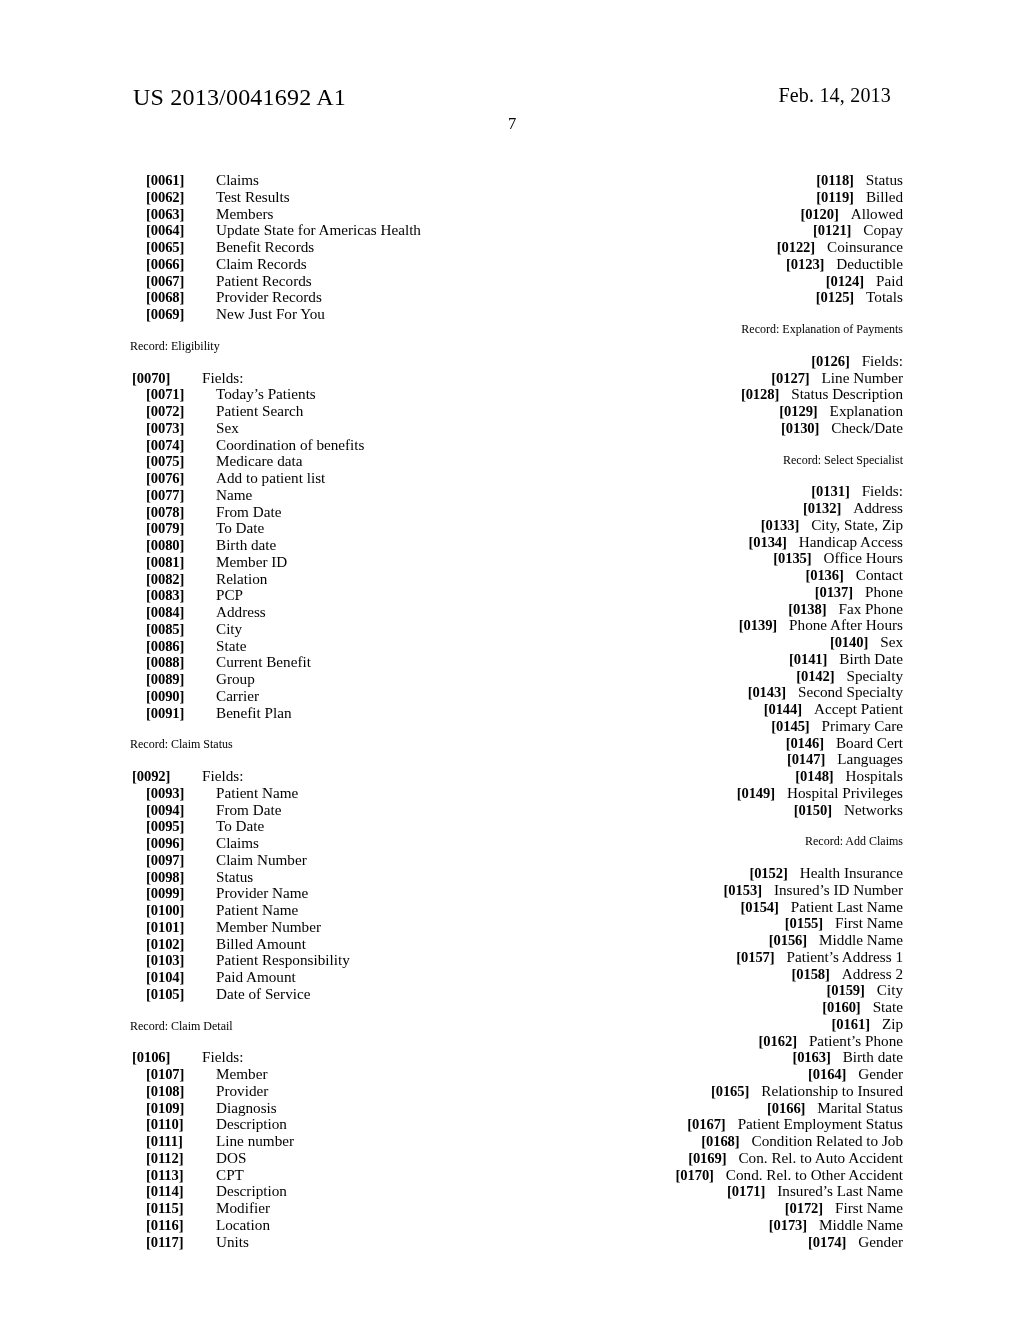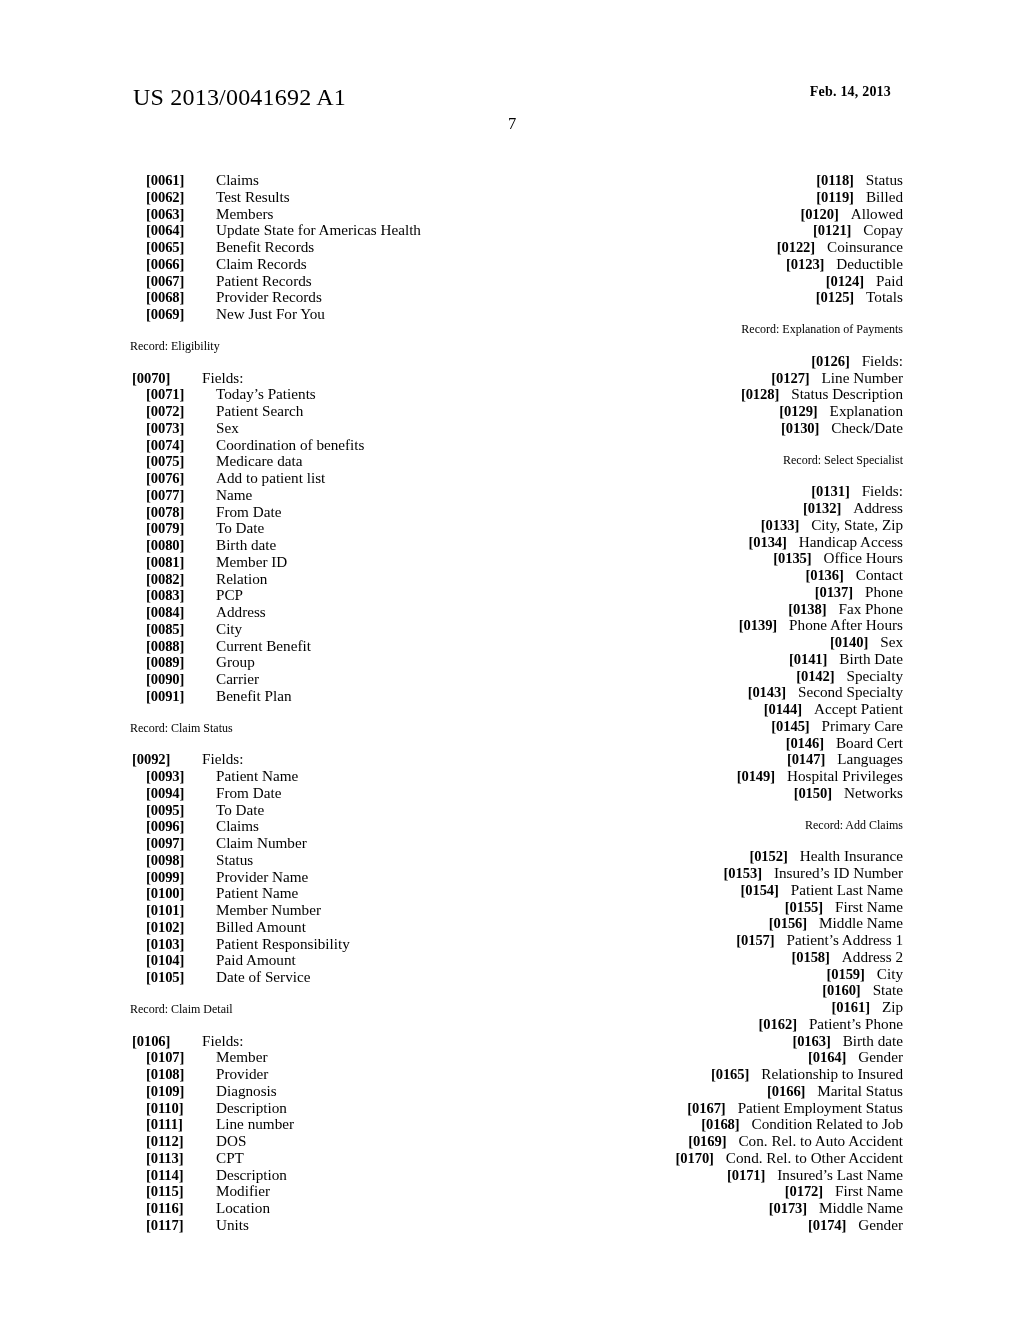--- a/index.html
+++ b/index.html
@@ -29,24 +29,23 @@
     left: 133px;
     top: 0;
     font-size: 24px;
     letter-spacing: 0.2px;
     white-space: nowrap;
   }
   .hdr-right {
     position: absolute;
     right: 133px;
     top: 0;
-    font-size: 14px;
+    font-size: 20px;
     letter-spacing: 0.2px;
     white-space: nowrap;
-    font-weight: bold;
   }
   .page-number {
     position: absolute;
     left: 0;
     top: 114px;
     width: 1024px;
     text-align: center;
     font-size: 16.5px;
   }
 
@@ -142,20 +141,21 @@
       <div class="line entry lvl2"><span class="num">[0076]</span><span class="label">Add to patient list</span></div>
       <div class="line entry lvl2"><span class="num">[0077]</span><span class="label">Name</span></div>
       <div class="line entry lvl2"><span class="num">[0078]</span><span class="label">From Date</span></div>
       <div class="line entry lvl2"><span class="num">[0079]</span><span class="label">To Date</span></div>
       <div class="line entry lvl2"><span class="num">[0080]</span><span class="label">Birth date</span></div>
       <div class="line entry lvl2"><span class="num">[0081]</span><span class="label">Member ID</span></div>
       <div class="line entry lvl2"><span class="num">[0082]</span><span class="label">Relation</span></div>
       <div class="line entry lvl2"><span class="num">[0083]</span><span class="label">PCP</span></div>
       <div class="line entry lvl2"><span class="num">[0084]</span><span class="label">Address</span></div>
       <div class="line entry lvl2"><span class="num">[0085]</span><span class="label">City</span></div>
+      <div class="line entry lvl2"><span class="num">[0086]</span><span class="label">State</span></div>
       <div class="line entry lvl2"><span class="num">[0088]</span><span class="label">Current Benefit</span></div>
       <div class="line entry lvl2"><span class="num">[0089]</span><span class="label">Group</span></div>
       <div class="line entry lvl2"><span class="num">[0090]</span><span class="label">Carrier</span></div>
       <div class="line entry lvl2"><span class="num">[0091]</span><span class="label">Benefit Plan</span></div>
       <div class="gap-sm"></div>
       <div class="record-head">Record: Claim Status</div>
       <div class="gap-sm"></div>
       <div class="line entry lvl1"><span class="num">[0092]</span><span class="label">Fields:</span></div>
       <div class="line entry lvl2"><span class="num">[0093]</span><span class="label">Patient Name</span></div>
       <div class="line entry lvl2"><span class="num">[0094]</span><span class="label">From Date</span></div>
@@ -216,20 +216,21 @@
       <div class="line entry lvl2"><span class="num">[0138]</span><span class="label">Fax Phone</span></div>
       <div class="line entry lvl2"><span class="num">[0139]</span><span class="label">Phone After Hours</span></div>
       <div class="line entry lvl2"><span class="num">[0140]</span><span class="label">Sex</span></div>
       <div class="line entry lvl2"><span class="num">[0141]</span><span class="label">Birth Date</span></div>
       <div class="line entry lvl2"><span class="num">[0142]</span><span class="label">Specialty</span></div>
       <div class="line entry lvl2"><span class="num">[0143]</span><span class="label">Second Specialty</span></div>
       <div class="line entry lvl2"><span class="num">[0144]</span><span class="label">Accept Patient</span></div>
       <div class="line entry lvl2"><span class="num">[0145]</span><span class="label">Primary Care</span></div>
       <div class="line entry lvl2"><span class="num">[0146]</span><span class="label">Board Cert</span></div>
       <div class="line entry lvl2"><span class="num">[0147]</span><span class="label">Languages</span></div>
+      <div class="line entry lvl2"><span class="num">[0148]</span><span class="label">Hospitals</span></div>
       <div class="line entry lvl2"><span class="num">[0149]</span><span class="label">Hospital Privileges</span></div>
       <div class="line entry lvl2"><span class="num">[0150]</span><span class="label">Networks</span></div>
       <div class="gap-sm"></div>
       <div class="record-head">Record: Add Claims</div>
       <div class="gap-sm"></div>
       <div class="line entry lvl2"><span class="num">[0152]</span><span class="label">Health Insurance</span></div>
       <div class="line entry lvl2"><span class="num">[0153]</span><span class="label">Insured’s ID Number</span></div>
       <div class="line entry lvl2"><span class="num">[0154]</span><span class="label">Patient Last Name</span></div>
       <div class="line entry lvl2"><span class="num">[0155]</span><span class="label">First Name</span></div>
       <div class="line entry lvl2"><span class="num">[0156]</span><span class="label">Middle Name</span></div>

